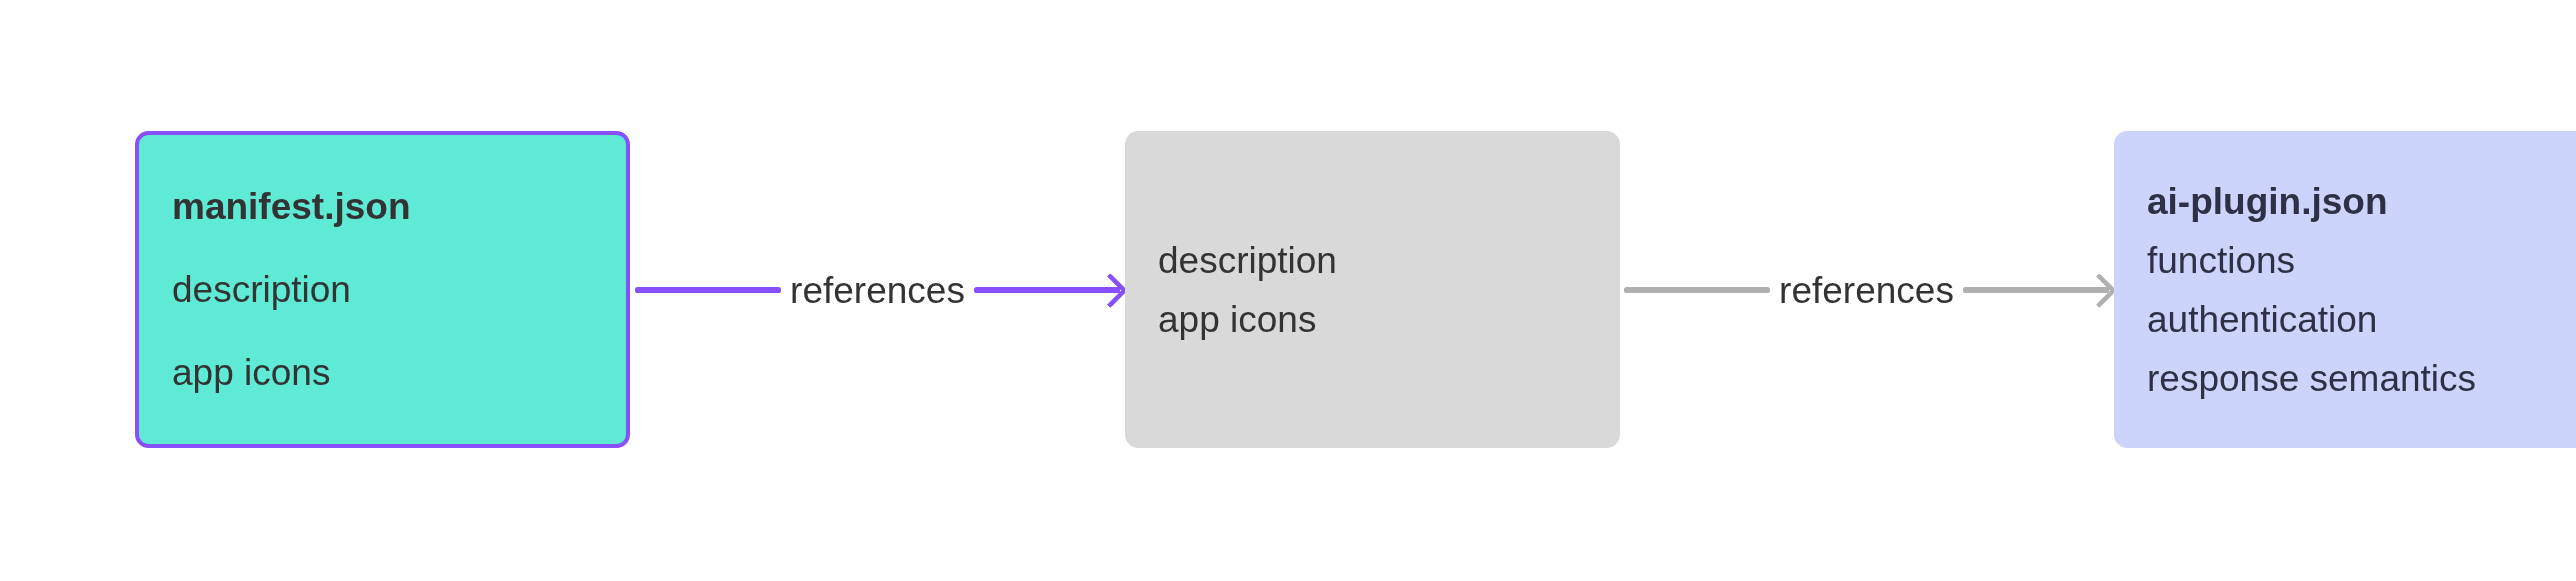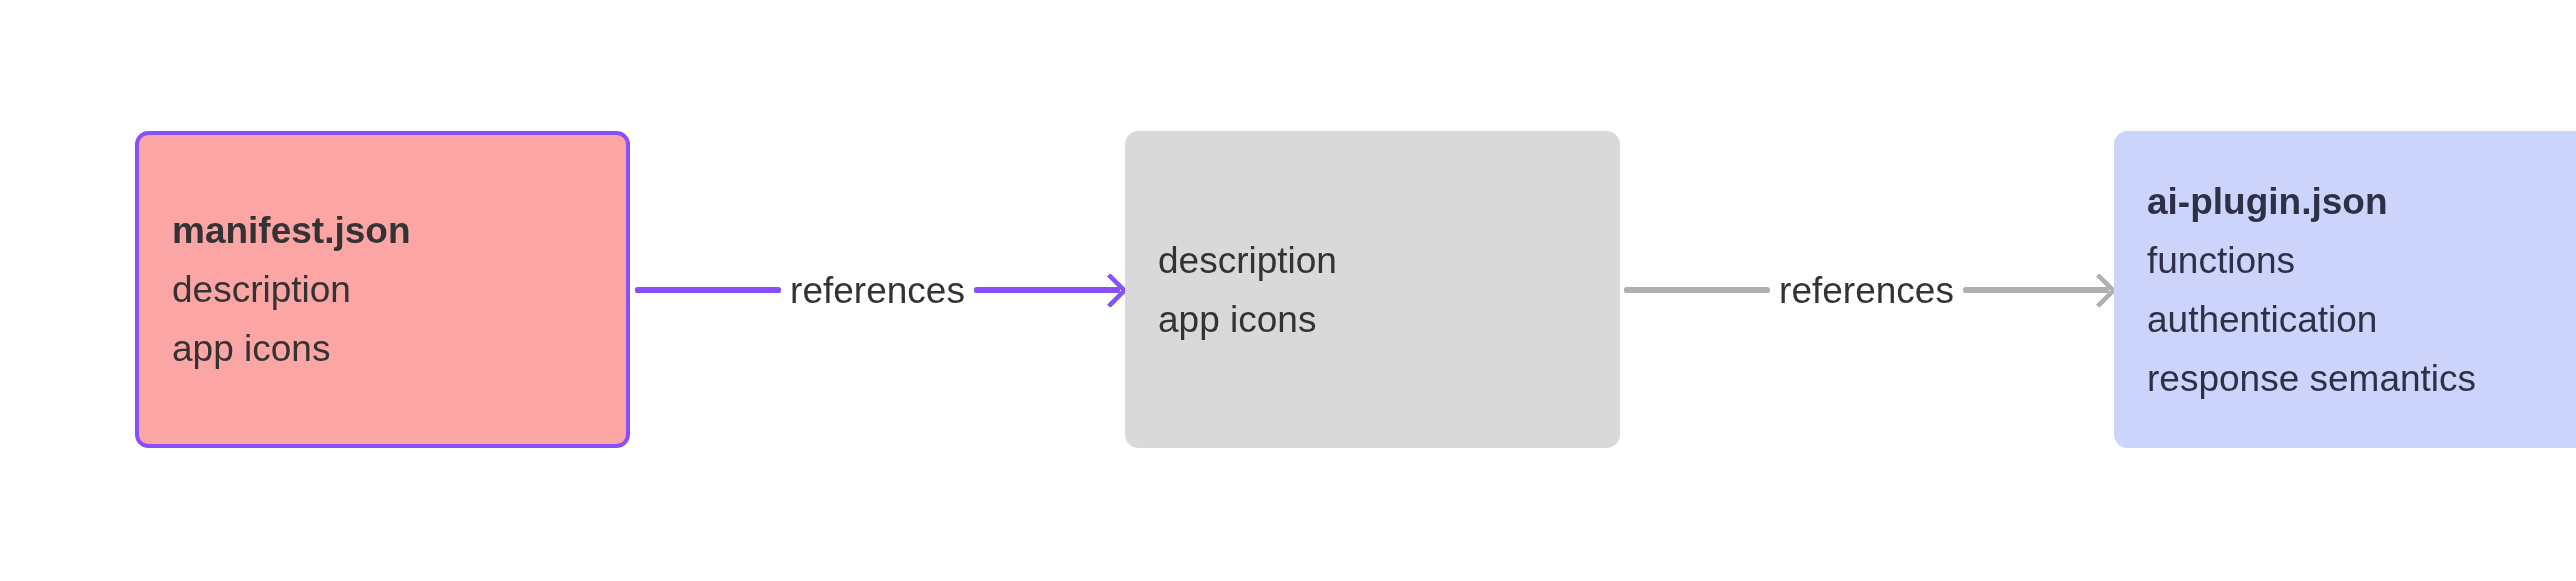--- a/index.html
+++ b/index.html
@@ -57,21 +57,21 @@
   .connector .connector-label {
     font-size:37px;
     line-height:1;
   }
 </style>
 </head>
 <body>
 
 <div class="canvas">
 
-  <div class="node n0" style="background-color: #fca5a5; border-color: rgb(136, 80, 251); color: rgb(51, 51, 51);">
+  <div class="node n0" style="background-color: #5eead4; border-color: rgb(136, 80, 251); color: rgb(51, 51, 51); gap: 24px;">
     <div class="node-title">manifest.json</div>
     <div class="node-item">description</div>
     <div class="node-item">app icons</div>
   </div>
 
   <div class="connector c0" style="--c: #8850fb;">
     <span class="line"></span>
     <span class="connector-label" style="color: rgb(51, 51, 51);">references</span>
     <span class="line arrow-end">
       <span class="chevron"></span>

